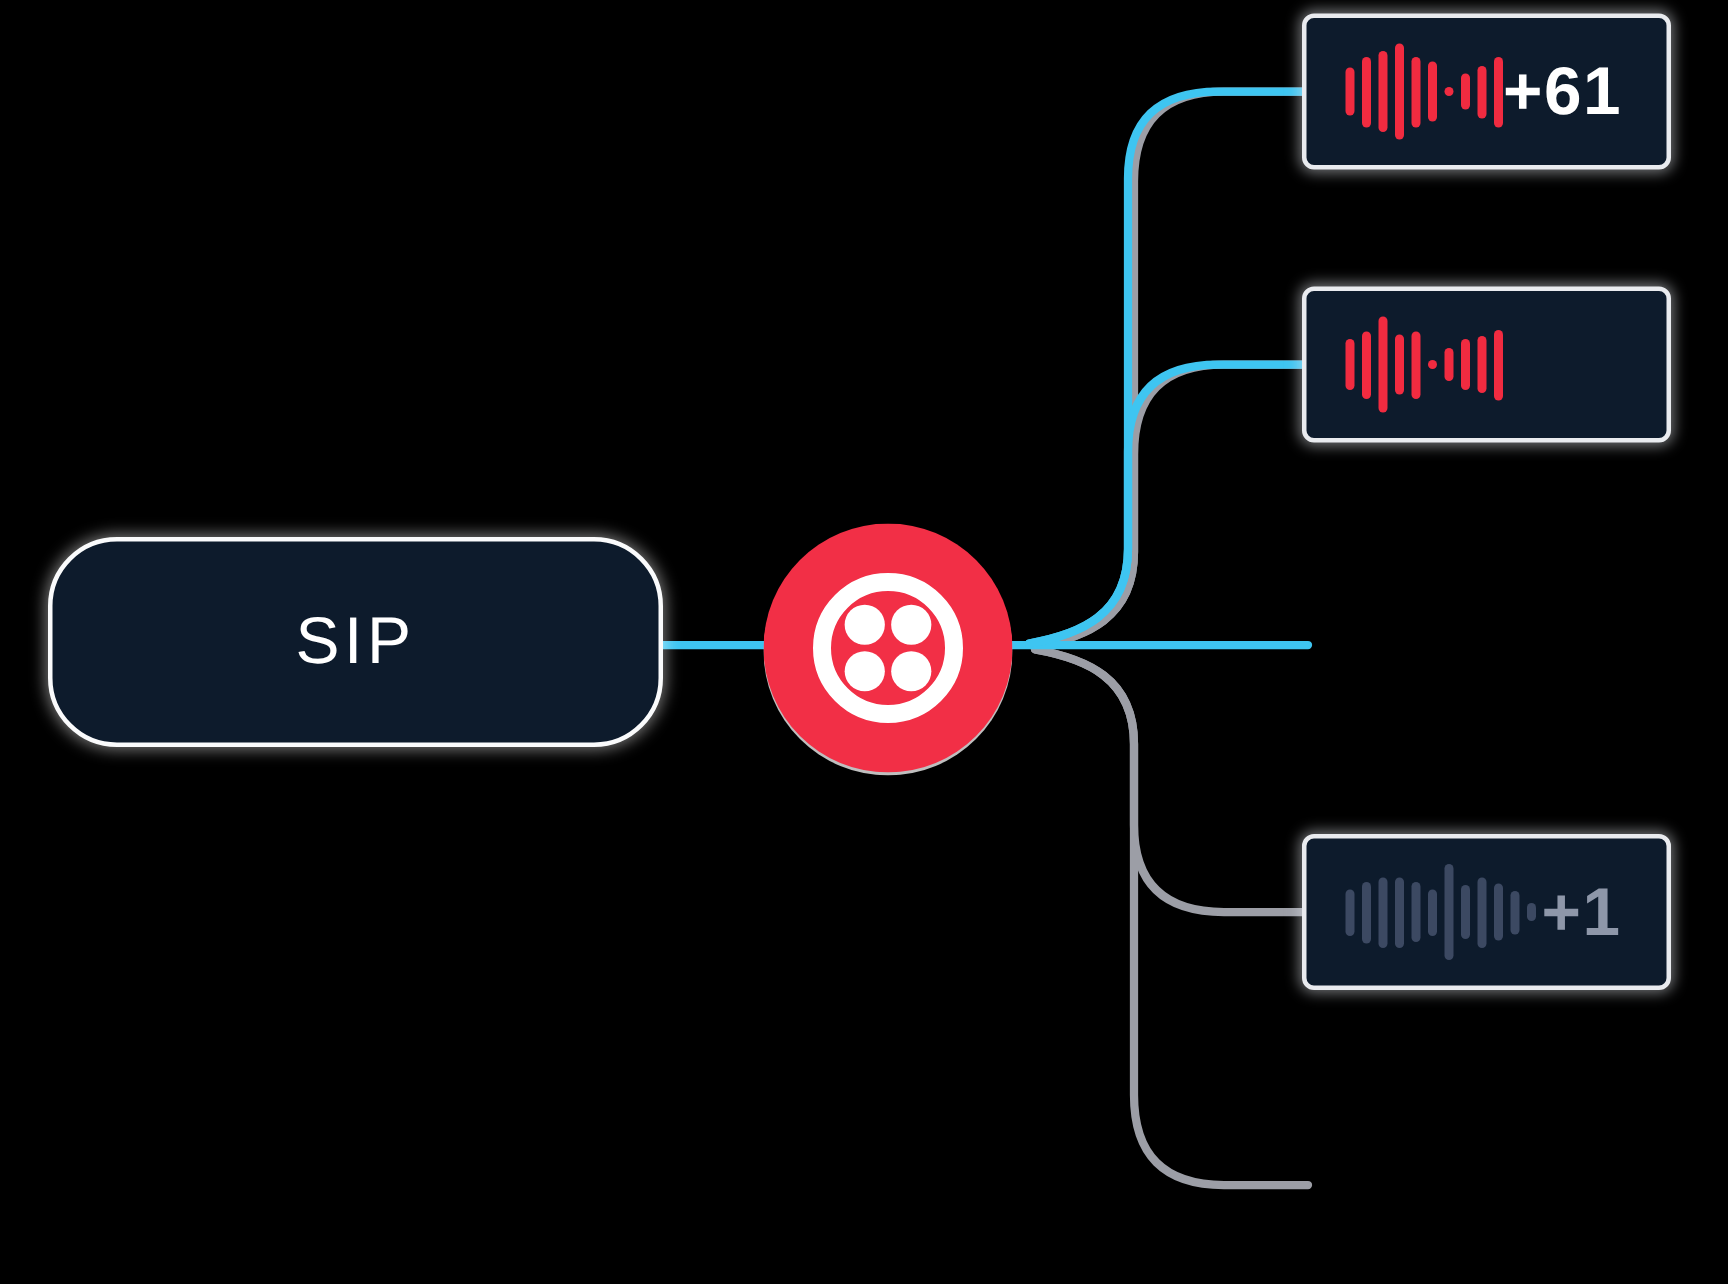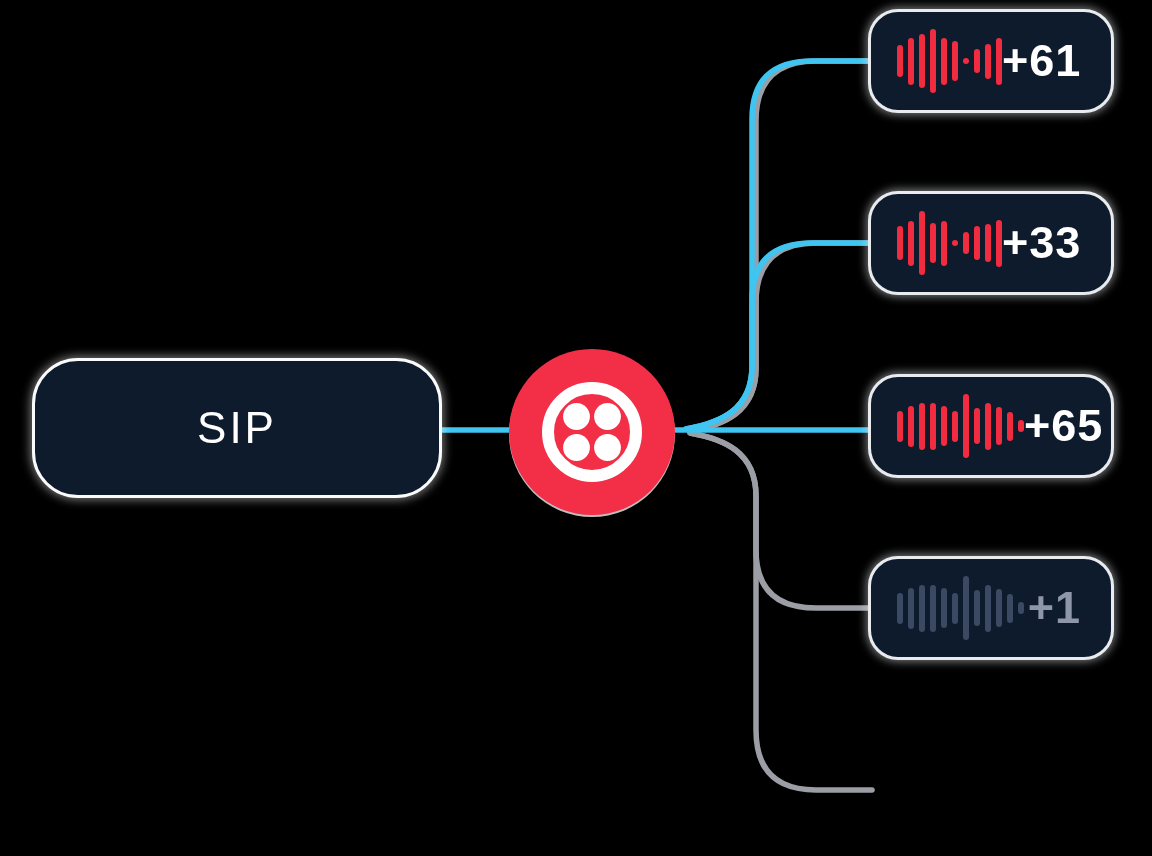--- a/index.html
+++ b/index.html
@@ -26,21 +26,21 @@
   
   .hub{
     position:absolute;left:509px;top:349px;width:166px;height:166px;
     filter:drop-shadow(0 2.5px 0 rgba(255,255,255,.75));
   }
 
   
   .dest{
     position:absolute;left:868px;width:246px;height:104px;box-sizing:border-box;
     background:var(--node-fill,#0d1b2c);
-    border:3px solid var(--node-border,#e9ebef);border-radius:30px;
+    border:3px solid var(--node-border,#e9ebef);border-radius:8px;
     box-shadow:0 0 9px 2px rgba(226,230,236,.5);
     display:flex;align-items:center;padding:0 30px 0 26px;
   }
   .d0{top:9px}.d1{top:191px}.d2{top:374px}.d3{top:556px}.d4{top:738px}
   .waveform{display:flex;align-items:center;gap:5px;height:70px;}
   .wbar{display:block;width:6px;border-radius:3px;flex:0 0 auto;}
   .code{
     margin-left:auto;font-size:45px;font-weight:700;letter-spacing:1px;
     color:var(--text-active,#fff);
   }
@@ -101,40 +101,22 @@
         <span class="wbar" style="height: 45px; background: rgb(241, 43, 64);"></span>
         <span class="wbar" style="height: 64px; background: rgb(241, 43, 64);"></span>
         <span class="wbar" style="height: 40px; background: rgb(241, 43, 64);"></span>
         <span class="wbar" style="height: 45px; background: rgb(241, 43, 64);"></span>
         <span class="wbar" style="height: 6px; background: rgb(241, 43, 64);"></span>
         <span class="wbar" style="height: 22px; background: rgb(241, 43, 64);"></span>
         <span class="wbar" style="height: 34px; background: rgb(241, 43, 64);"></span>
         <span class="wbar" style="height: 38px; background: rgb(241, 43, 64);"></span>
         <span class="wbar" style="height: 47px; background: rgb(241, 43, 64);"></span>
       </div>
-    <span class="code">+33</span>
   </div>
 
-  <div class="dest d2">
-    <div class="waveform">
-        <span class="wbar" style="height: 31px; background: rgb(241, 43, 64);"></span>
-        <span class="wbar" style="height: 41px; background: rgb(241, 43, 64);"></span>
-        <span class="wbar" style="height: 47px; background: rgb(241, 43, 64);"></span>
-        <span class="wbar" style="height: 47px; background: rgb(241, 43, 64);"></span>
-        <span class="wbar" style="height: 40px; background: rgb(241, 43, 64);"></span>
-        <span class="wbar" style="height: 31px; background: rgb(241, 43, 64);"></span>
-        <span class="wbar" style="height: 64px; background: rgb(241, 43, 64);"></span>
-        <span class="wbar" style="height: 36px; background: rgb(241, 43, 64);"></span>
-        <span class="wbar" style="height: 47px; background: rgb(241, 43, 64);"></span>
-        <span class="wbar" style="height: 38px; background: rgb(241, 43, 64);"></span>
-        <span class="wbar" style="height: 29px; background: rgb(241, 43, 64);"></span>
-        <span class="wbar" style="height: 12px; background: rgb(241, 43, 64);"></span>
-      </div>
-    <span class="code">+65</span>
-  </div>
 
   <div class="dest d3 inactive">
     <div class="waveform">
         <span class="wbar" style="height: 31px; background: rgb(60, 73, 98);"></span>
         <span class="wbar" style="height: 41px; background: rgb(60, 73, 98);"></span>
         <span class="wbar" style="height: 47px; background: rgb(60, 73, 98);"></span>
         <span class="wbar" style="height: 47px; background: rgb(60, 73, 98);"></span>
         <span class="wbar" style="height: 40px; background: rgb(60, 73, 98);"></span>
         <span class="wbar" style="height: 31px; background: rgb(60, 73, 98);"></span>
         <span class="wbar" style="height: 64px; background: rgb(60, 73, 98);"></span>

